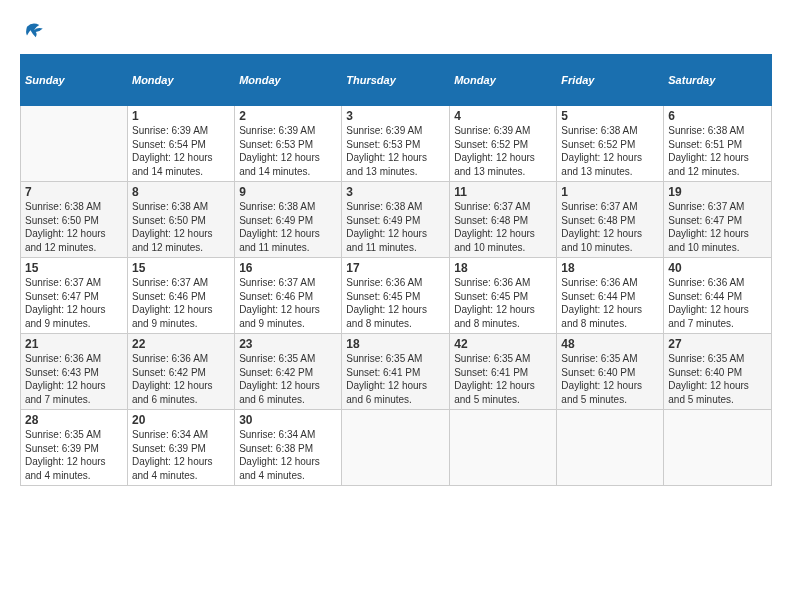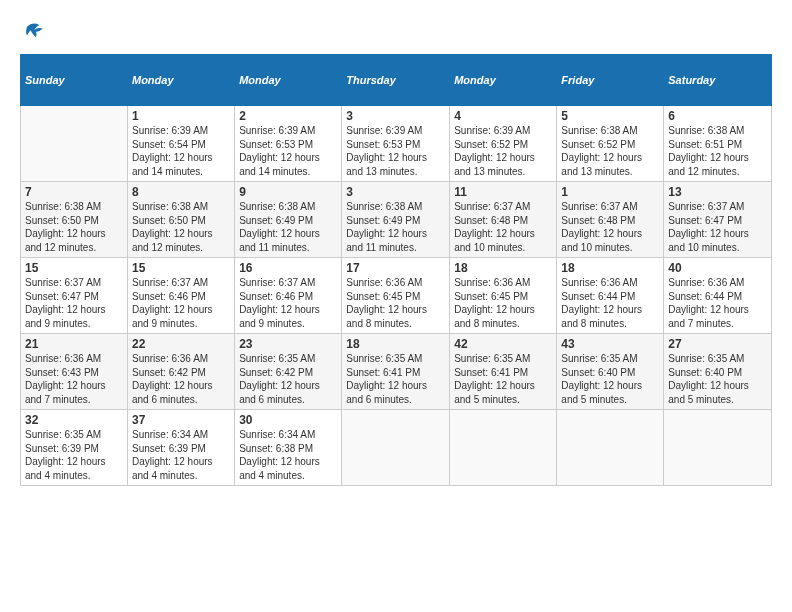--- a/index.html
+++ b/index.html
@@ -207,21 +207,21 @@
 and 10 minutes.</div>
           </td>
           <td>
             <span class="day-num">1</span>
             <div class="day-info" style="white-space: pre-line;">Sunrise: 6:37 AM
 Sunset: 6:48 PM
 Daylight: 12 hours
 and 10 minutes.</div>
           </td>
           <td>
-            <span class="day-num">13</span>
+            <span class="day-num">19</span>
             <div class="day-info" style="white-space: pre-line;">Sunrise: 6:37 AM
 Sunset: 6:47 PM
 Daylight: 12 hours
 and 10 minutes.</div>
           </td>
         </tr>
         <tr class="row-odd">
           <td>
             <span class="day-num">15</span>
             <div class="day-info" style="white-space: pre-line;">Sunrise: 6:37 AM
@@ -302,44 +302,44 @@
 and 6 minutes.</div>
           </td>
           <td>
             <span class="day-num">42</span>
             <div class="day-info" style="white-space: pre-line;">Sunrise: 6:35 AM
 Sunset: 6:41 PM
 Daylight: 12 hours
 and 5 minutes.</div>
           </td>
           <td>
-            <span class="day-num">43</span>
+            <span class="day-num">48</span>
             <div class="day-info" style="white-space: pre-line;">Sunrise: 6:35 AM
 Sunset: 6:40 PM
 Daylight: 12 hours
 and 5 minutes.</div>
           </td>
           <td>
             <span class="day-num">27</span>
             <div class="day-info" style="white-space: pre-line;">Sunrise: 6:35 AM
 Sunset: 6:40 PM
 Daylight: 12 hours
 and 5 minutes.</div>
           </td>
         </tr>
         <tr class="row-odd">
           <td>
-            <span class="day-num">32</span>
+            <span class="day-num">28</span>
             <div class="day-info" style="white-space: pre-line;">Sunrise: 6:35 AM
 Sunset: 6:39 PM
 Daylight: 12 hours
 and 4 minutes.</div>
           </td>
           <td>
-            <span class="day-num">37</span>
+            <span class="day-num">20</span>
             <div class="day-info" style="white-space: pre-line;">Sunrise: 6:34 AM
 Sunset: 6:39 PM
 Daylight: 12 hours
 and 4 minutes.</div>
           </td>
           <td>
             <span class="day-num">30</span>
             <div class="day-info" style="white-space: pre-line;">Sunrise: 6:34 AM
 Sunset: 6:38 PM
 Daylight: 12 hours

